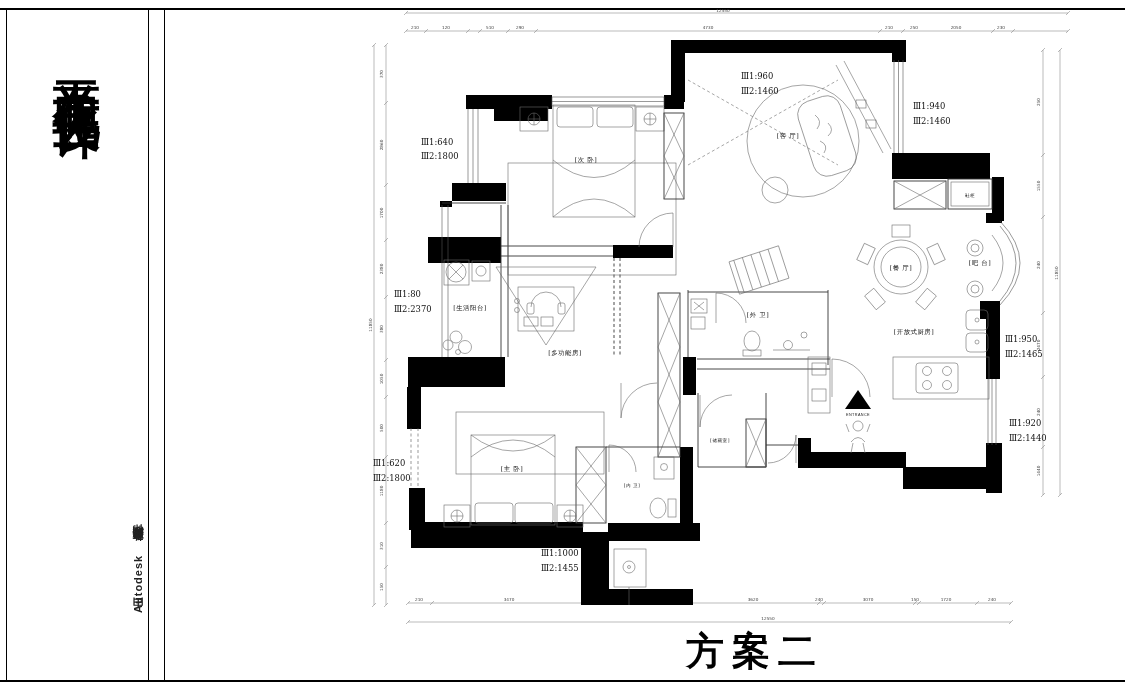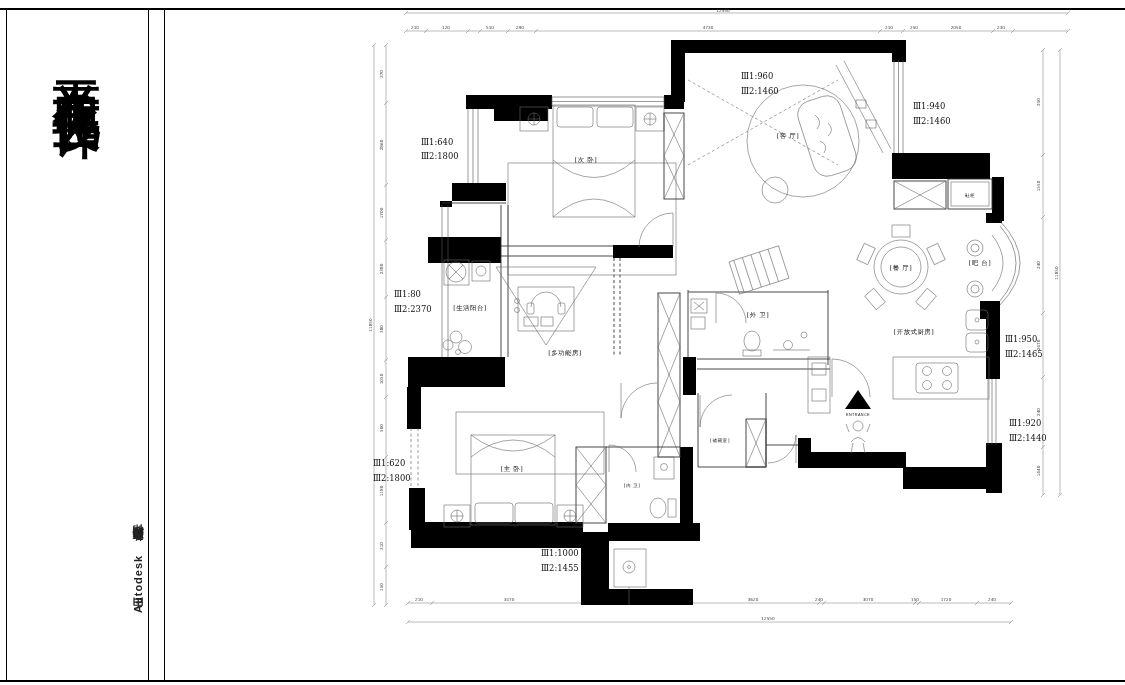--- a/index.html
+++ b/index.html
@@ -37,20 +37,21 @@
   <div class="hline" style="left:0;top:8px;width:1125px;height:2px;"></div>
   <div class="hline" style="left:0;top:680px;width:1125px;height:2px;"></div>
   <div class="vline" style="left:6px;top:8px;width:1px;height:674px;"></div>
   <div class="vline" style="left:148px;top:8px;width:1px;height:674px;"></div>
   <div class="vline" style="left:164px;top:8px;width:1px;height:674px;"></div>
 
   <div class="side-title">平面优化设计二</div>
 
   <div class="credit">由 Autodesk 教育版产品制作</div>
 
+  <div class="plan-title">方案二</div>
 
   <svg width="745" height="648" viewBox="0 0 745 648">
 
     <g>
       <line class="dim" x1="38" y1="8" x2="700" y2="8"></line>
       <path class="dim" d="M36,10 l4,-4 M698,10 l4,-4"></path>
       <line class="dim" x1="38" y1="26" x2="700" y2="26"></line>
       <path class="dim" d="M36,28 l4,-4 M56,28 l4,-4 M98,28 l4,-4 M110,28 l4,-4 M138,28 l4,-4 M166,28 l4,-4 M510,28 l4,-4 M533,28 l4,-4 M623,28 l4,-4 M643,28 l4,-4 M698,28 l4,-4"></path>
       <line class="dim" x1="40" y1="598" x2="643" y2="598"></line>
       <path class="dim" d="M38,600 l4,-4 M62,600 l4,-4 M220,600 l4,-4 M228,600 l4,-4 M277,600 l4,-4 M284,600 l4,-4 M305,600 l4,-4 M320,600 l4,-4 M449,600 l4,-4 M454,600 l4,-4 M545,600 l4,-4 M549,600 l4,-4 M607,600 l4,-4 M641,600 l4,-4"></path>

